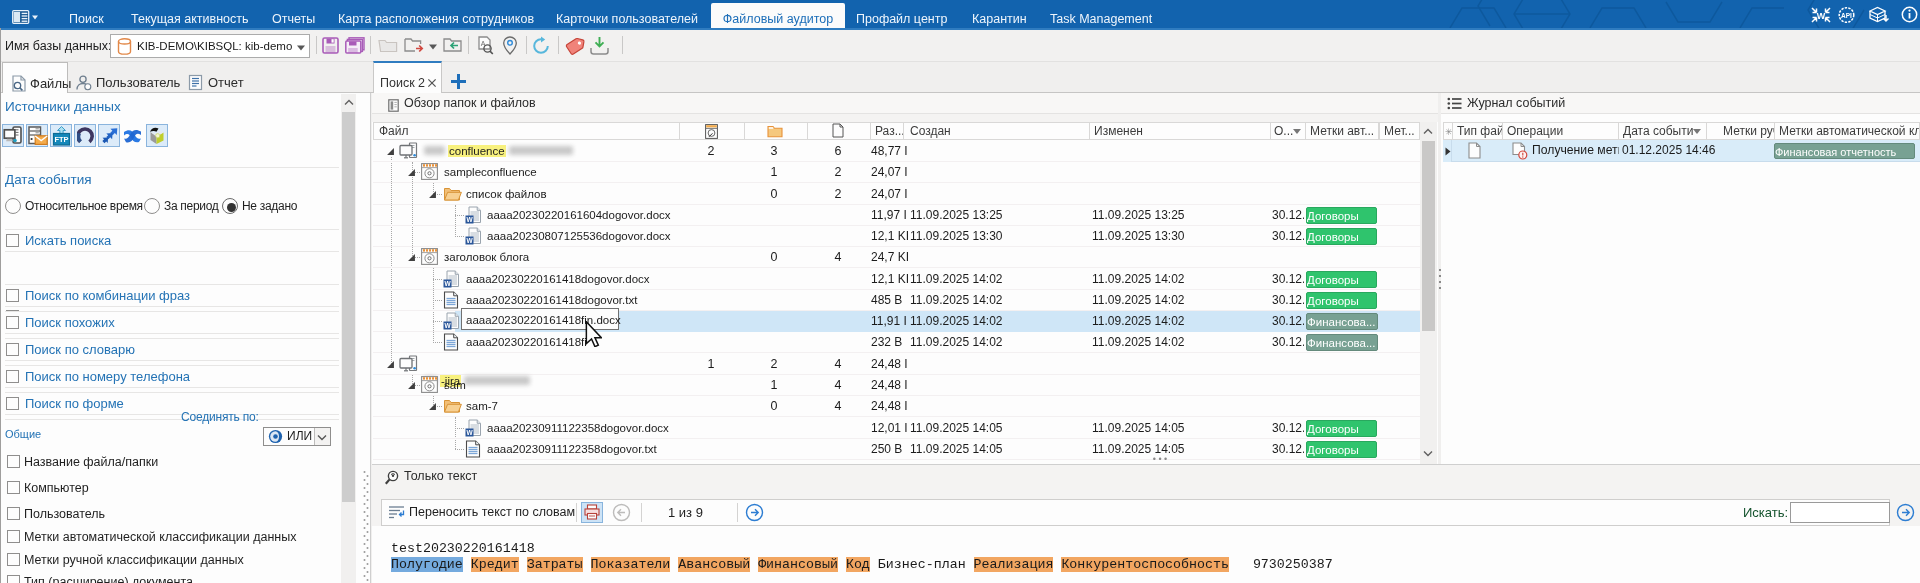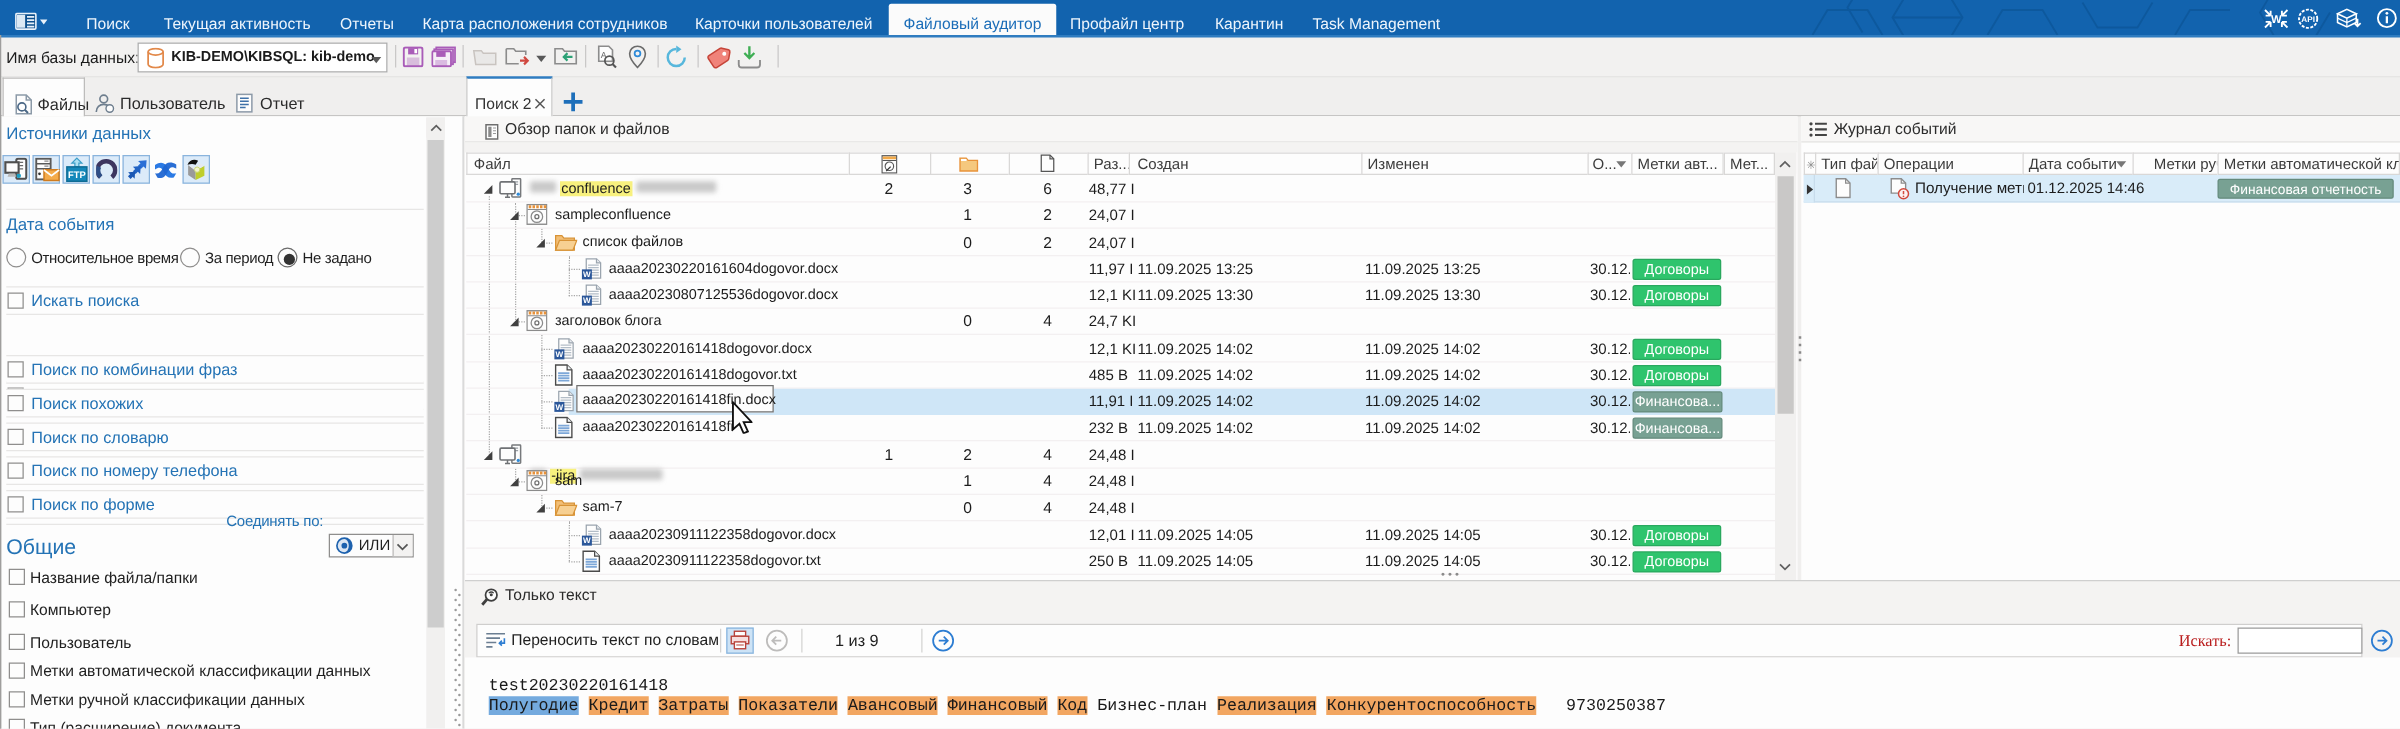--- a/index.html
+++ b/index.html
@@ -5,21 +5,21 @@
 * { margin:0; padding:0; box-sizing:border-box; }
 html,body { width:1920px; height:583px; overflow:hidden; }
 body { font-family:"Liberation Sans", sans-serif; background:#f0efee; position:relative; }
 .abs { position:absolute; }
 #menubar { left:0; top:0; width:1920px; height:28px; background:#1263ae; }
 .mitem { position:absolute; top:0; height:28px; line-height:38px; color:#eef5fc; font-size:12.5px; white-space:nowrap; }
 #activetab { position:absolute; left:711px; top:3px; width:134px; height:25px; background:#fbfbfb; border-radius:2px 2px 0 0; color:#1b6db8; font-size:12.5px; text-align:center; line-height:33px; }
 #toolbar { left:0; top:28px; width:1920px; height:34px; background:#f2f1f0; border-top:2px solid #2f7cc0; border-bottom:1px solid #e2e1e0; }
 .tsep { position:absolute; top:36px; width:1px; height:18px; background:#c9c8c7; }
 #combo { position:absolute; left:110px; top:34px; width:200px; height:24px; background:#fff; border:1px solid #ababab; }
-#combo .txt { position:absolute; left:26px; top:0; line-height:22px; font-size:11.5px; color:#1a1a1a; white-space:nowrap;font-weight:bold; }
+#combo .txt { position:absolute; left:26px; top:0; line-height:22px; font-size:11.5px; color:#1a1a1a; white-space:nowrap; }
 #tabrow { left:0; top:62px; width:1920px; height:31px; background:#f0efee; border-bottom:1px solid #c6c5c4; }
 .ltab { position:absolute; top:63px; height:30px; font-size:13px; color:#2b2b2b; line-height:40px; z-index:3; }
 #tab-files { left:2px; width:66px; background:#fdfdfd; border:1px solid #bdbcbb; border-bottom:none; top:62px; height:31px; line-height:42px; }
 #tab-search { position:absolute; left:373px; top:61px; width:69px; height:32px; background:#fdfdfd; border:1px solid #c9c8c7; border-top:2px solid #2f7cc0; border-bottom:none; z-index:3; font-size:13px; color:#333; }
 #leftpanel { left:0; top:93px; width:371px; height:490px; background:#fdfdfd; border-right:1px solid #cfcfcf; border-left:1px solid #b9b8b7; }
 .bluetxt { color:#2473b5; }
 .sect { position:absolute; left:5px; width:334px; border-top:1px solid #e7e6e5; border-bottom:1px solid #e7e6e5; height:23px; background:#fdfdfd; }
 .sect .cb { position:absolute; left:1px; top:4px; }
 .sect .lab { position:absolute; left:20px; top:0; line-height:22px; font-size:13px; color:#2473b5; }
 .cb { width:13px; height:13px; border:1px solid #8f8e8d; background:#fdfdfd; display:inline-block; }
@@ -29,21 +29,21 @@
 #lscroll { left:341px; top:94px; width:15px; height:489px; background:#f1f0ef; }
 #lthumb { left:342px; top:112px; width:13px; height:390px; background:#cdcdcd; }
 #central { left:372px; top:93px; width:1066px; height:371px; background:#fdfdfd; }
 #chead { position:absolute; left:372px; top:93px; width:1066px; height:21px; background:#f8f7f6; border-bottom:1px solid #e4e3e2; }
 #cgap { position:absolute; left:372px; top:114px; width:1066px; height:8px; background:#f4f3f2; }
 .th { position:absolute; top:122px; height:18px; background:#fdfdfd; border:1px solid #d9d8d7; border-right:none; font-size:12px; color:#3c3c3c; line-height:16px; white-space:nowrap; overflow:hidden; }
 .thr { border-right:1px solid #d9d8d7 !important; }
 .rowsep { height:1px; background:#f3f0f1; }
 .num { position:absolute; top:0; line-height:20px; font-size:12.5px; color:#1c1c1c; }
 .cdate { position:absolute; top:0; line-height:21px; font-size:12px; color:#1c1c1c; white-space:nowrap; }
-.tag { position:absolute; height:17px; border-radius:2px; color:#fff; font-size:11.5px; text-align:center; line-height:16px; }
+.tag { position:absolute; height:17px; border-radius:2px; color:#fff; font-size:11.5px; line-height:16px; }
 .tag-g { background:#2fc46d; border:1px solid #29a85e; }
 .tag-s { background:#78a193; border:1px solid #648a7c; }
 .name { position:absolute; line-height:21px; font-size:11.5px; color:#1c1c1c; white-space:nowrap; }
 .bb { display:inline-block; height:9px; background:#c9c9c9; filter:blur(2px); border-radius:2px; margin:0 3px; }
 .yhl { background:#f8f17e; padding:0 1px; }
 .dotv { width:1px; border-left:1px dotted #a8a8a8; }
 .doth { height:1px; border-top:1px dotted #a8a8a8; }
 #cscroll { left:1420px; top:122px; width:17px; height:342px; background:#f1f0ef; }
 #cthumb { left:1422px; top:141px; width:13px; height:190px; background:#c9c8c7; }
 #rightpanel { left:1441px; top:93px; width:479px; height:371px; background:#fdfdfd; }
@@ -319,21 +319,21 @@
   </div>
 <div class="sect" style="top:365px;">
     <span class="cb"></span>
     <span class="lab">Поиск по номеру телефона</span>
   </div>
 <div class="sect" style="top:392px;">
     <span class="cb"></span>
     <span class="lab">Поиск по форме</span>
   </div>
 <div class="abs" style="left:5px; top:419px; width:334px; border-top:1px solid #e7e6e5;"></div>
-<div class="abs bluetxt" style="left:5px; top:428px; font-size:17px;">Общие</div>
+<div class="abs bluetxt" style="left:5px; top:428px; font-size:11px;">Общие</div>
 <div class="abs bluetxt" style="left:181px; top:410px; font-size:12px; letter-spacing:-0.2px;">Соединять по:</div>
 <div class="abs" id="orcombo" style="left:263px; top:427px; width:68px; height:19px; background:#fdfdfd; border:1px solid #8f8e8d;">
 <svg class="abs" style="left:4px;top:1px;" width="15" height="15" viewBox="0 0 17 17">
       <circle cx="8.5" cy="8.5" r="7.5" fill="#1e62ae"></circle>
       <path d="M8.5,2.5 a6,6 0 0 0 0,12 a4,6 0 0 0 0,-12" fill="#fff" opacity="0.85"></path>
       <circle cx="8.5" cy="8.5" r="2.6" fill="#1e62ae"></circle>
     </svg>
 <span style="position:absolute;left:23px;top:0;line-height:17px;font-size:12px;color:#1f1f1f;">ИЛИ</span>
 <span style="position:absolute;right:0;top:0;width:16px;height:17px;background:#f3f2f1;border-left:1px solid #bdbcbb;"></span>
 <svg class="abs" style="right:3px;top:6px;" width="10" height="7">
@@ -812,21 +812,21 @@
 <circle cx="9.5" cy="9.5" r="8" fill="none" stroke="#bdbcbb" stroke-width="1.4"></circle>
 <path d="M13,9.5 h-7 m3,-3.2 l-3.2,3.2 l3.2,3.2" fill="none" stroke="#bdbcbb" stroke-width="1.4"></path>
 </svg>
 <div class="bsep" style="left:641px;"></div>
 <div class="abs" style="left:668px; top:499px; line-height:27px; font-size:13px; color:#1f1f1f;">1  из 9</div>
 <div class="bsep" style="left:737px;"></div>
 <svg class="abs" style="left:745px;top:503px;" width="19" height="19" viewBox="0 0 19 19">
 <circle cx="9.5" cy="9.5" r="8" fill="none" stroke="#2d7dd2" stroke-width="1.4"></circle>
 <path d="M6,9.5 h7 m-3,-3.2 l3.2,3.2 l-3.2,3.2" fill="none" stroke="#2d7dd2" stroke-width="1.4"></path>
 </svg>
-<div class="abs" style="left:1743px; top:499px; line-height:27px; font-size:13px; color:#b91c1c;font-family:Liberation Serif, serif;">Искать:</div>
+<div class="abs" style="left:1743px; top:499px; line-height:27px; font-size:13px; color:#14532d;">Искать:</div>
 <div class="abs" style="left:1790px; top:502px; width:100px; height:21px; background:#fff; border:1px solid #9a9a9a;"></div>
 <svg class="abs" style="left:1896px;top:503px;" width="19" height="19" viewBox="0 0 19 19">
 <circle cx="9.5" cy="9.5" r="8" fill="none" stroke="#2d7dd2" stroke-width="1.4"></circle>
 <path d="M6,9.5 h7 m-3,-3.2 l3.2,3.2 l-3.2,3.2" fill="none" stroke="#2d7dd2" stroke-width="1.4"></path>
 </svg>
 <div class="abs" id="btext"></div>
 <div class="abs mono" style="left:391px; top:541px;">test20230220161418</div>
 <div class="abs mono" style="left:391px; top:557px;"><span class="hlb">Полугодие</span> <span class="hlo">Кредит</span> <span class="hlo">Затраты</span> <span class="hlo">Показатели</span> <span class="hlo">Авансовый</span> <span class="hlo">Финансовый</span> <span class="hlo">Код</span> Бизнес-план <span class="hlo">Реализация</span> <span class="hlo">Конкурентоспособность</span>   9730250387</div>
 
 <svg class="abs" style="left:585px;top:321px;z-index:9;" width="17" height="26" viewBox="0 0 12.5 19">

